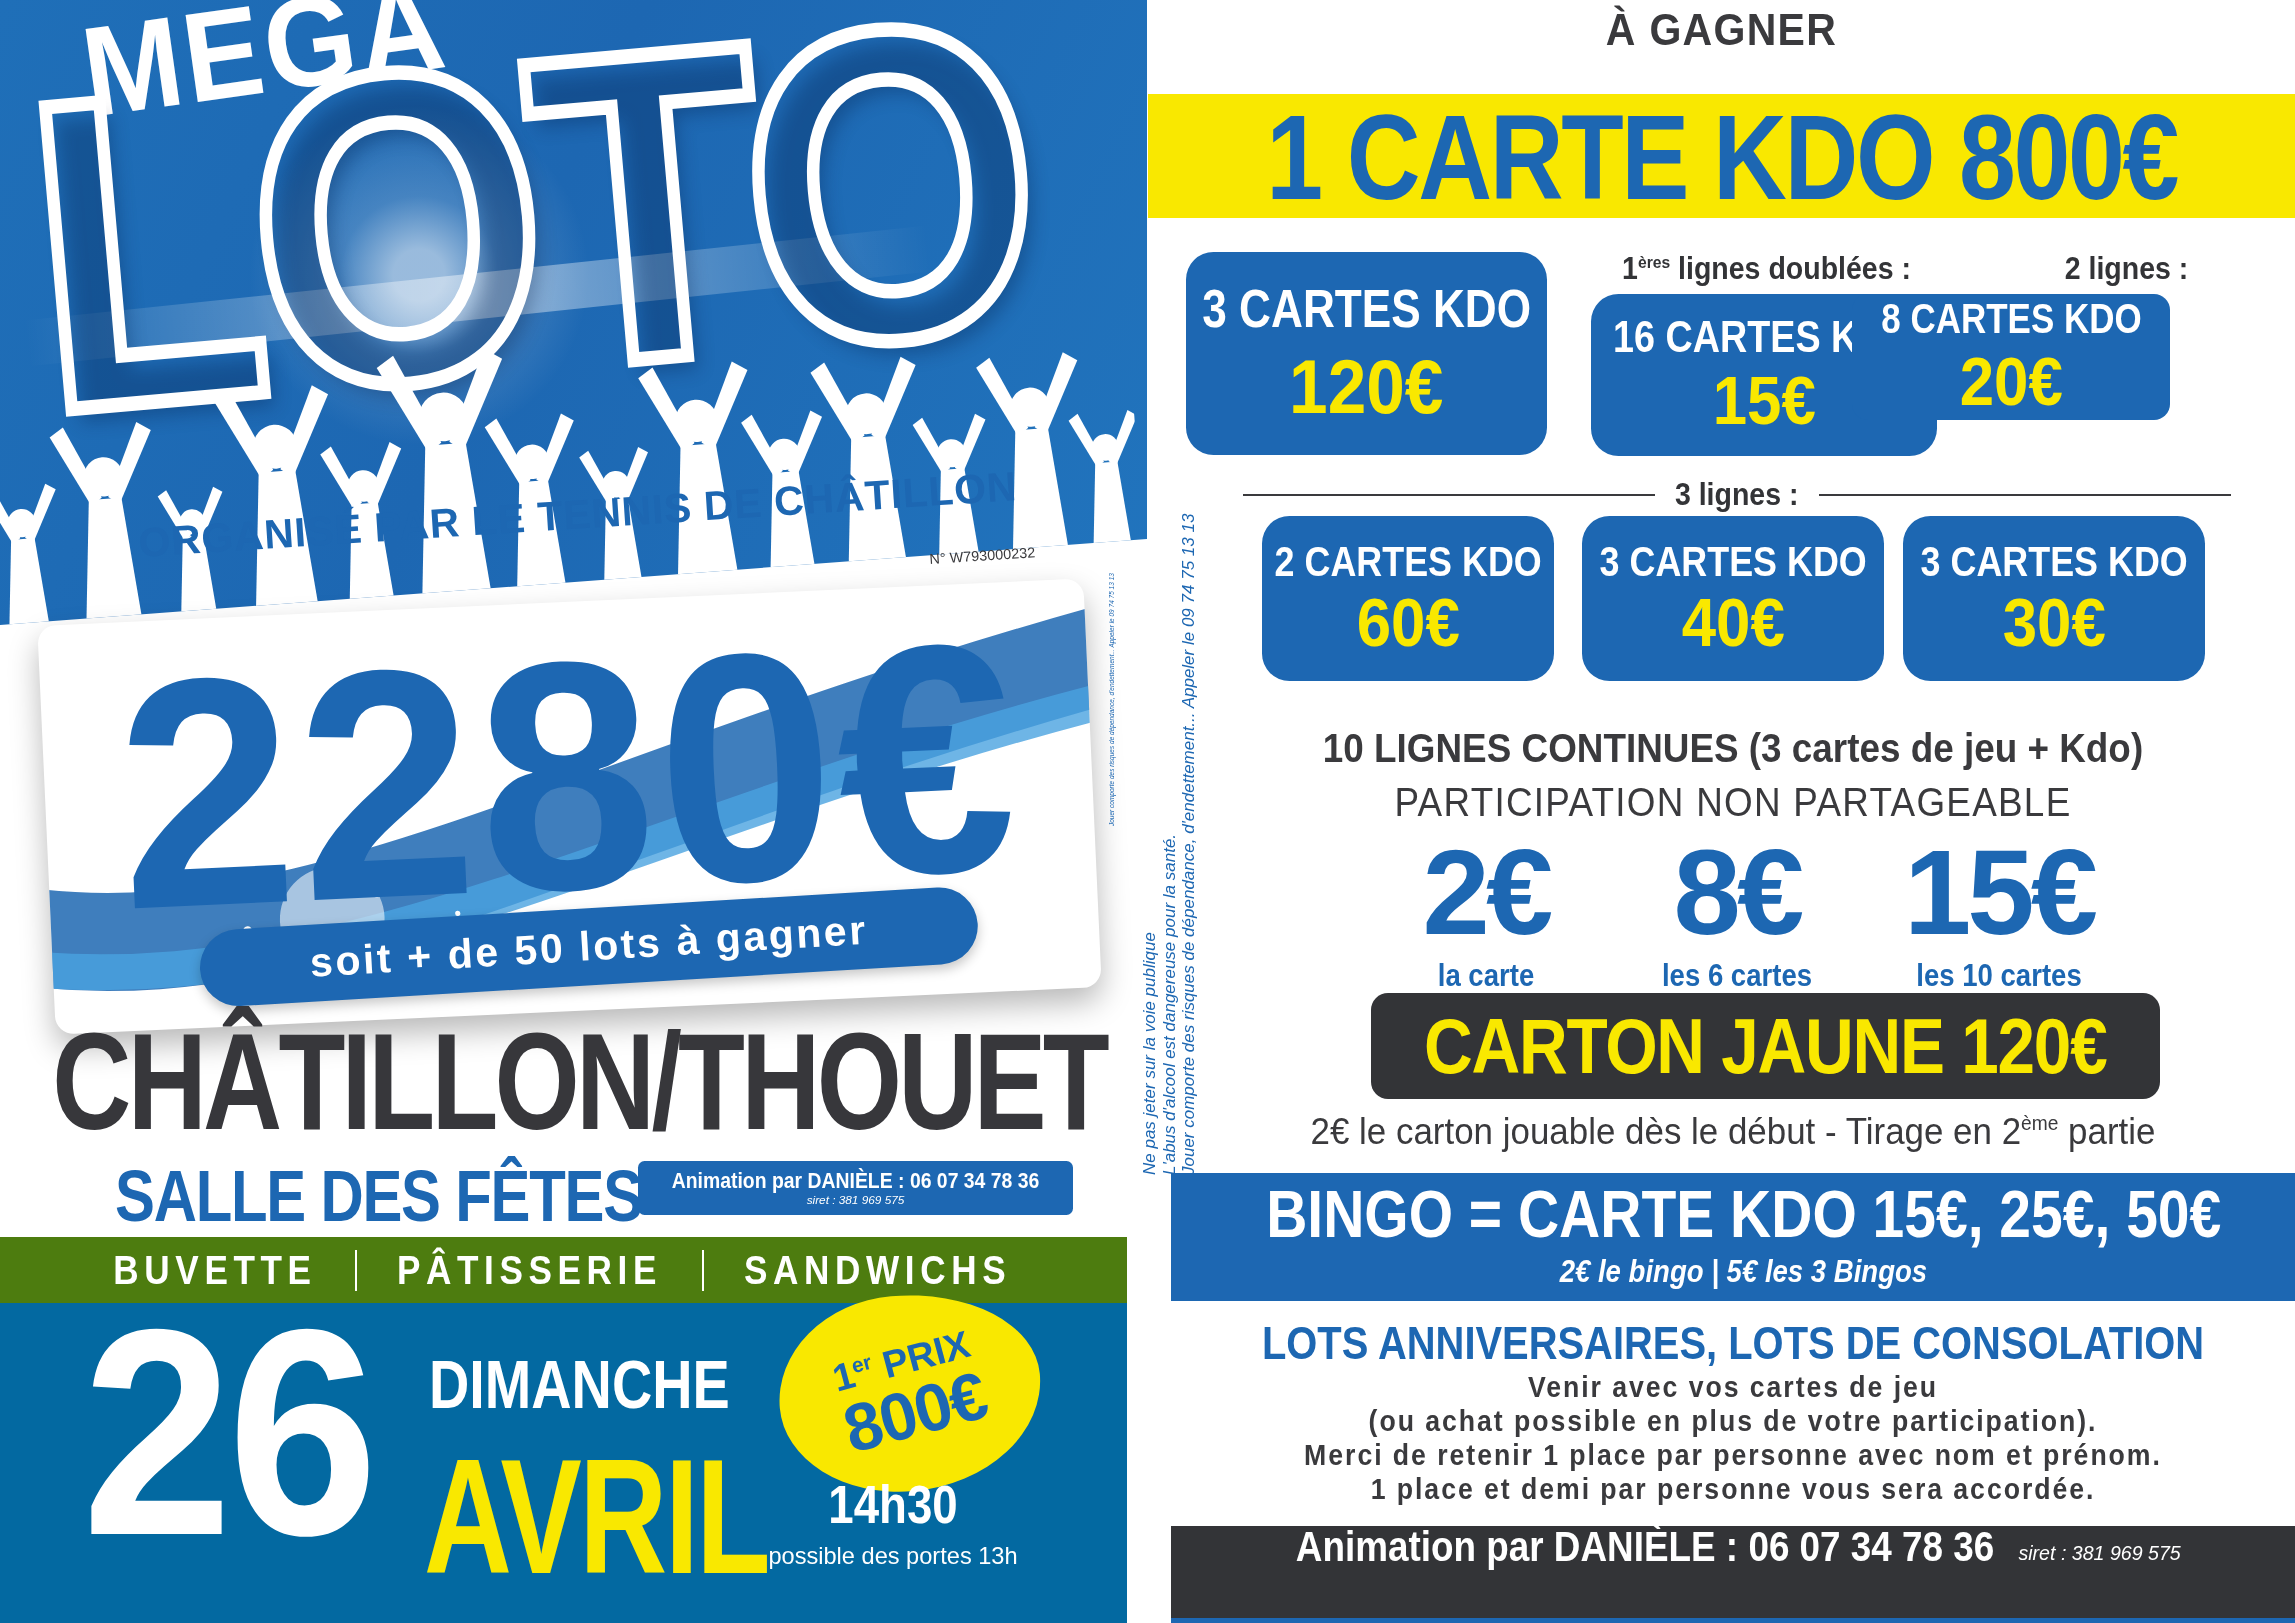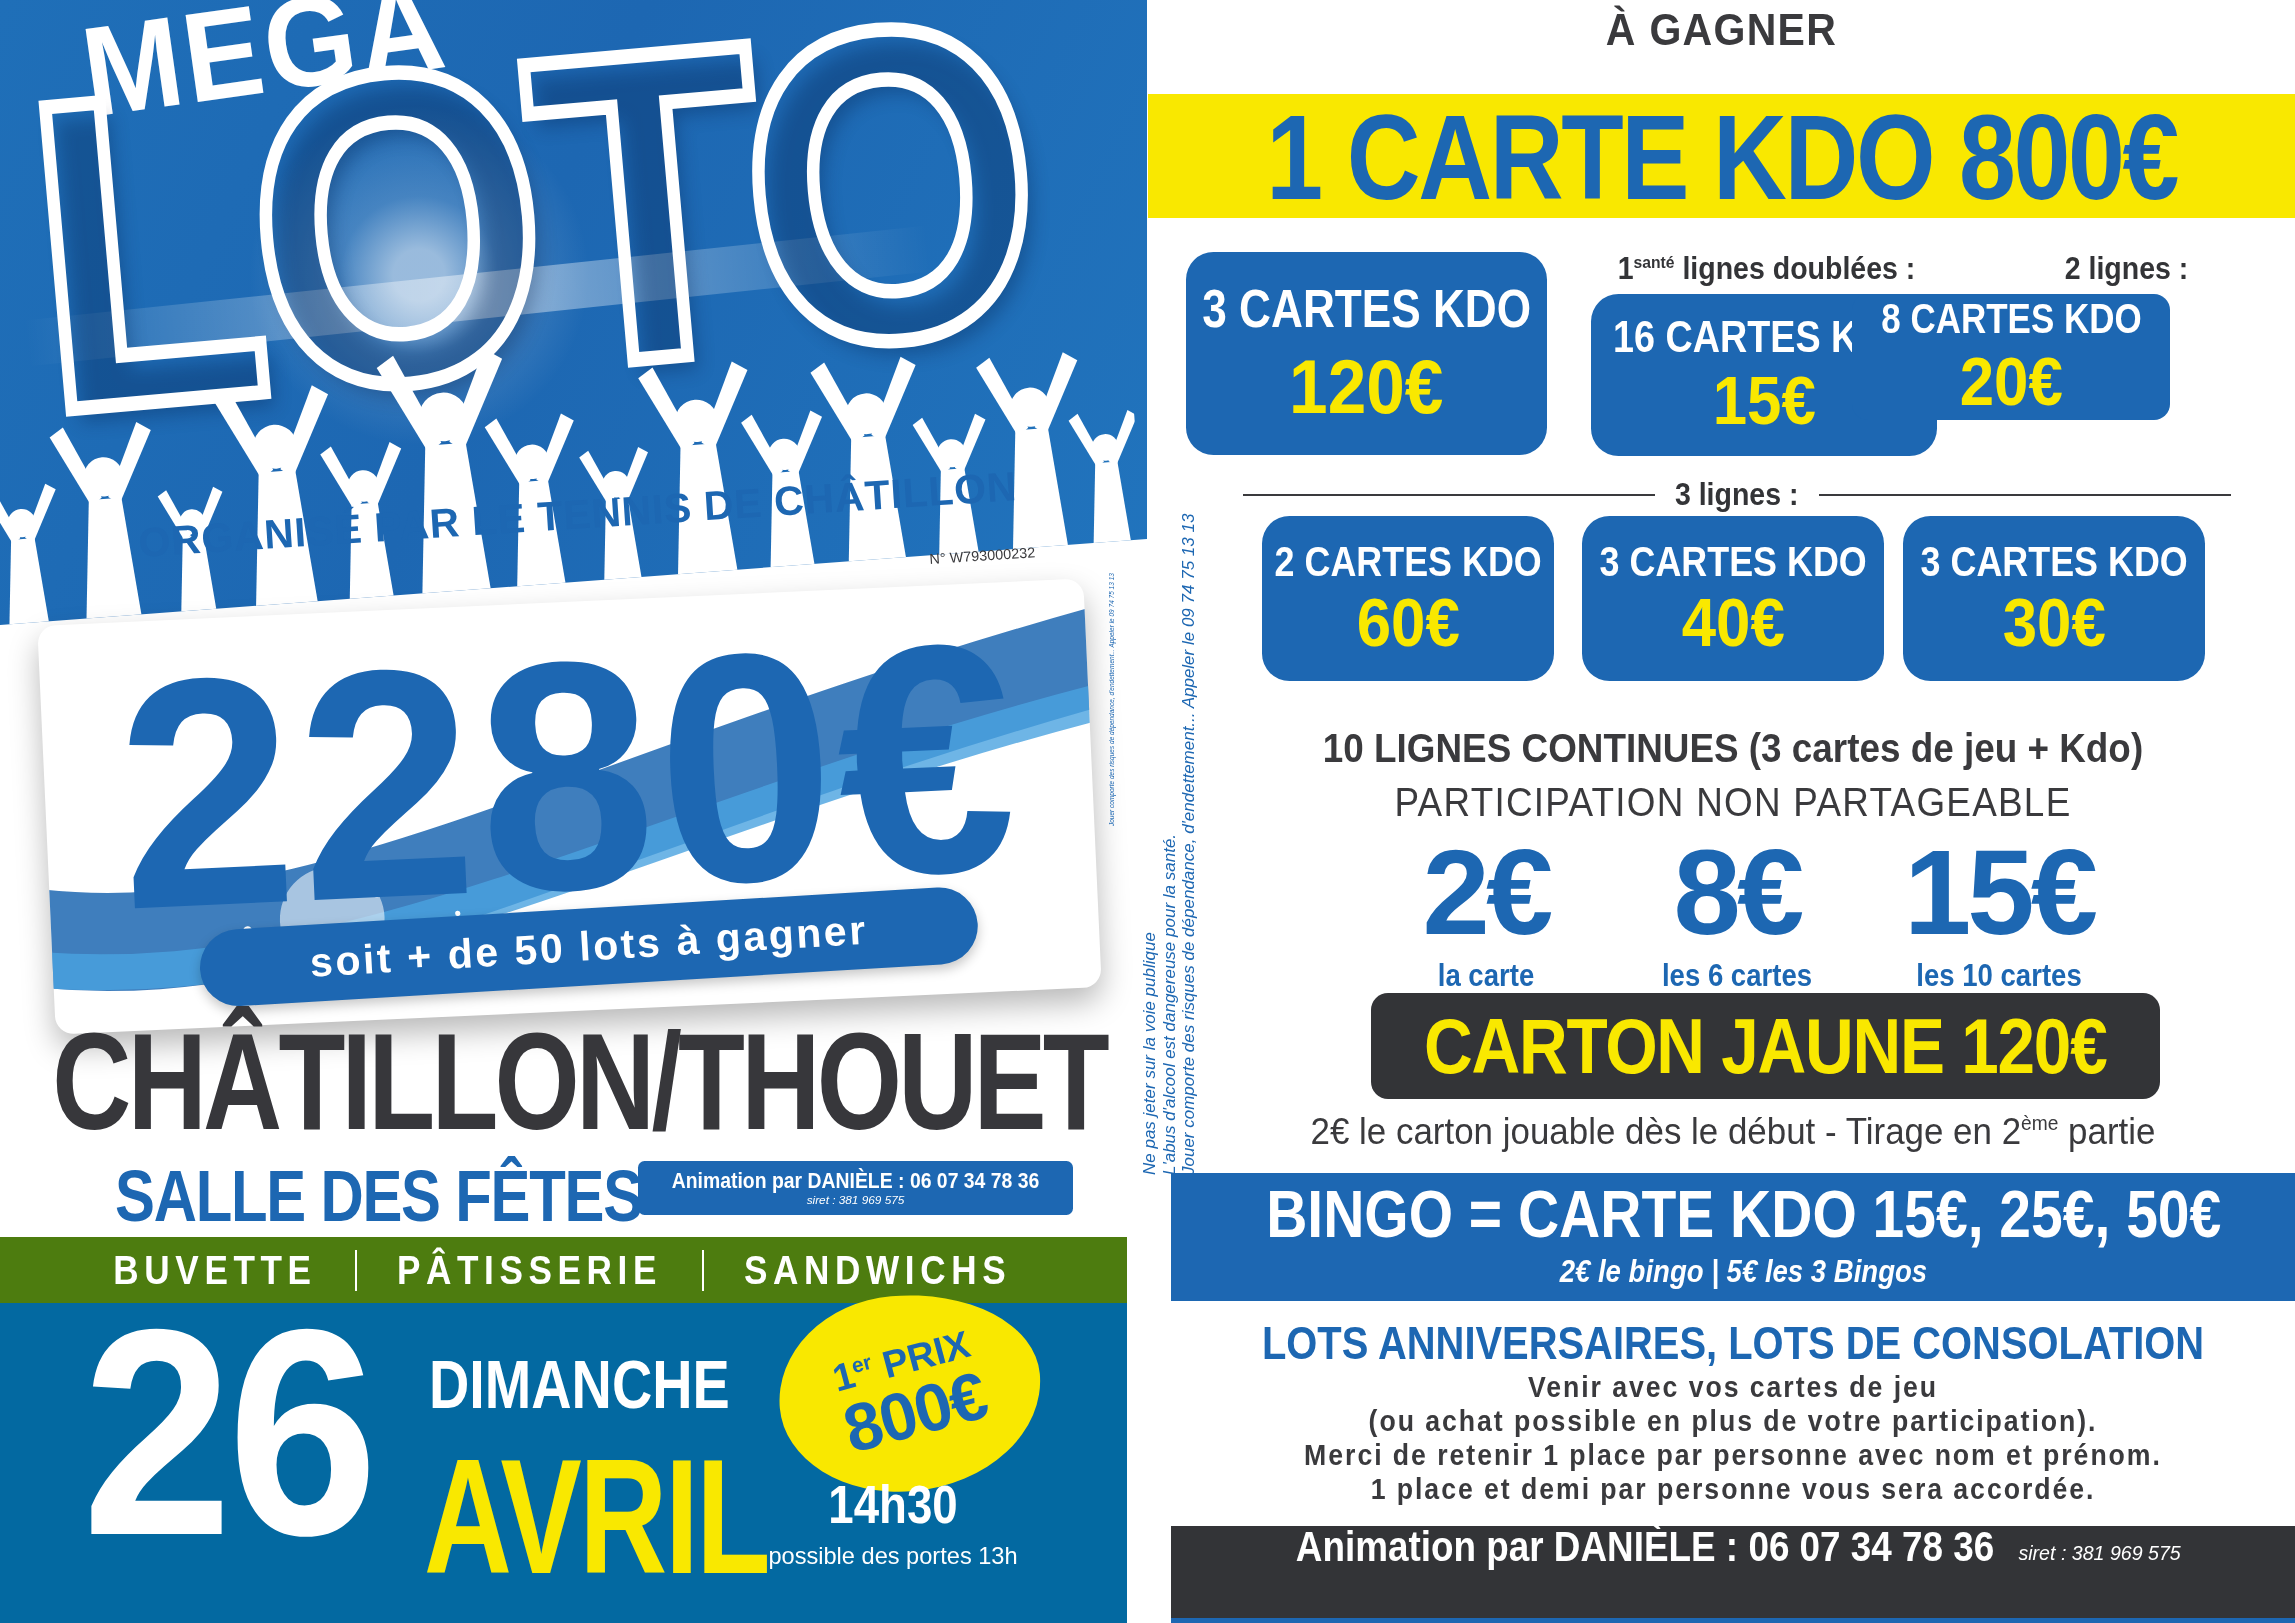--- a/index.html
+++ b/index.html
@@ -288,21 +288,21 @@
 <div class="abs r-header">À GAGNER</div>
 
 <div class="abs grand-band">
   <span>1 CARTE KDO 800€</span>
 </div>
 
 <div class="abs kdo-card card-a">
   <div class="t">3 CARTES KDO</div>
   <div class="v">120€</div>
 </div>
-<div class="abs row-label lbl-b"><span>1</span><sup>santé</sup><span> lignes doublées :</span></div>
+<div class="abs row-label lbl-b"><span>1</span><sup>ères</sup><span> lignes doublées :</span></div>
 <div class="abs kdo-card card-b">
   <div class="t">16 CARTES KDO</div>
   <div class="v">15€</div>
 </div>
 <div class="abs row-label lbl-c">2 lignes :</div>
 <div class="abs kdo-card card-c">
   <div class="t">8 CARTES KDO</div>
   <div class="v">20€</div>
 </div>
 

